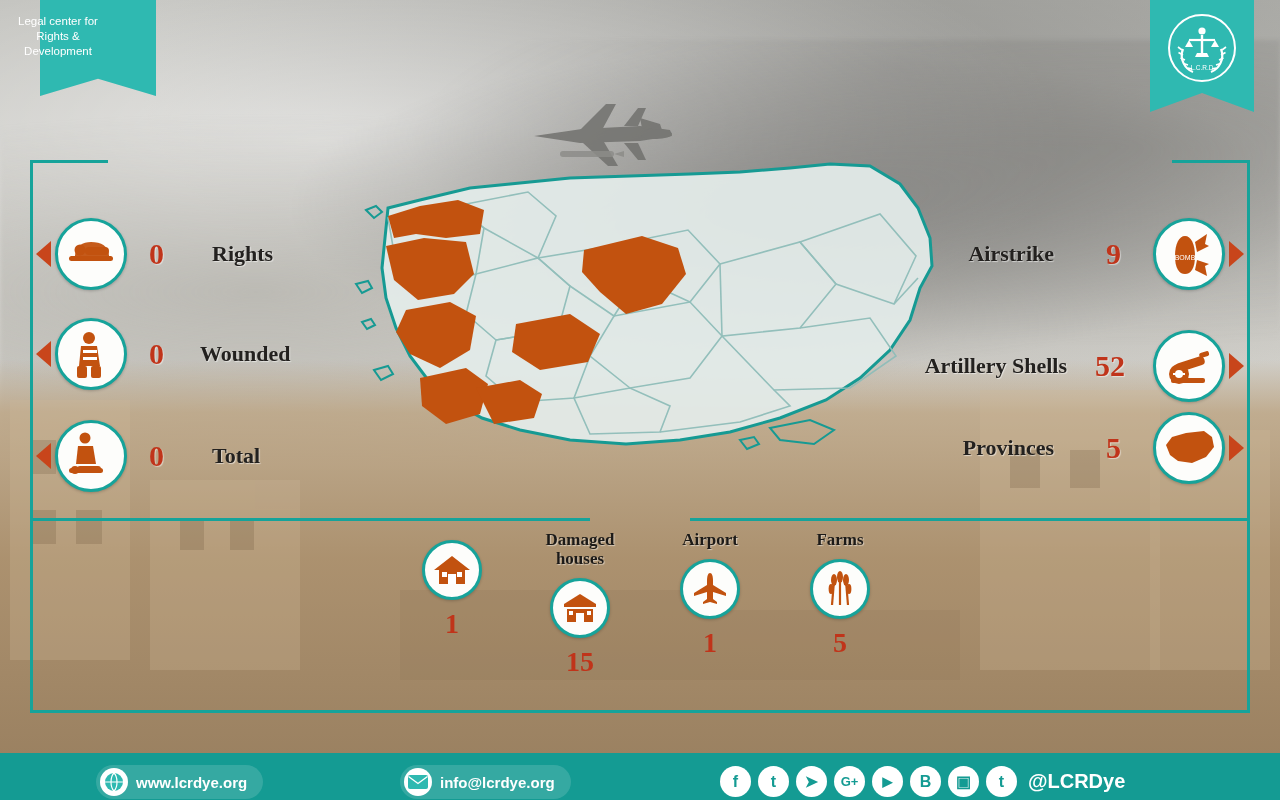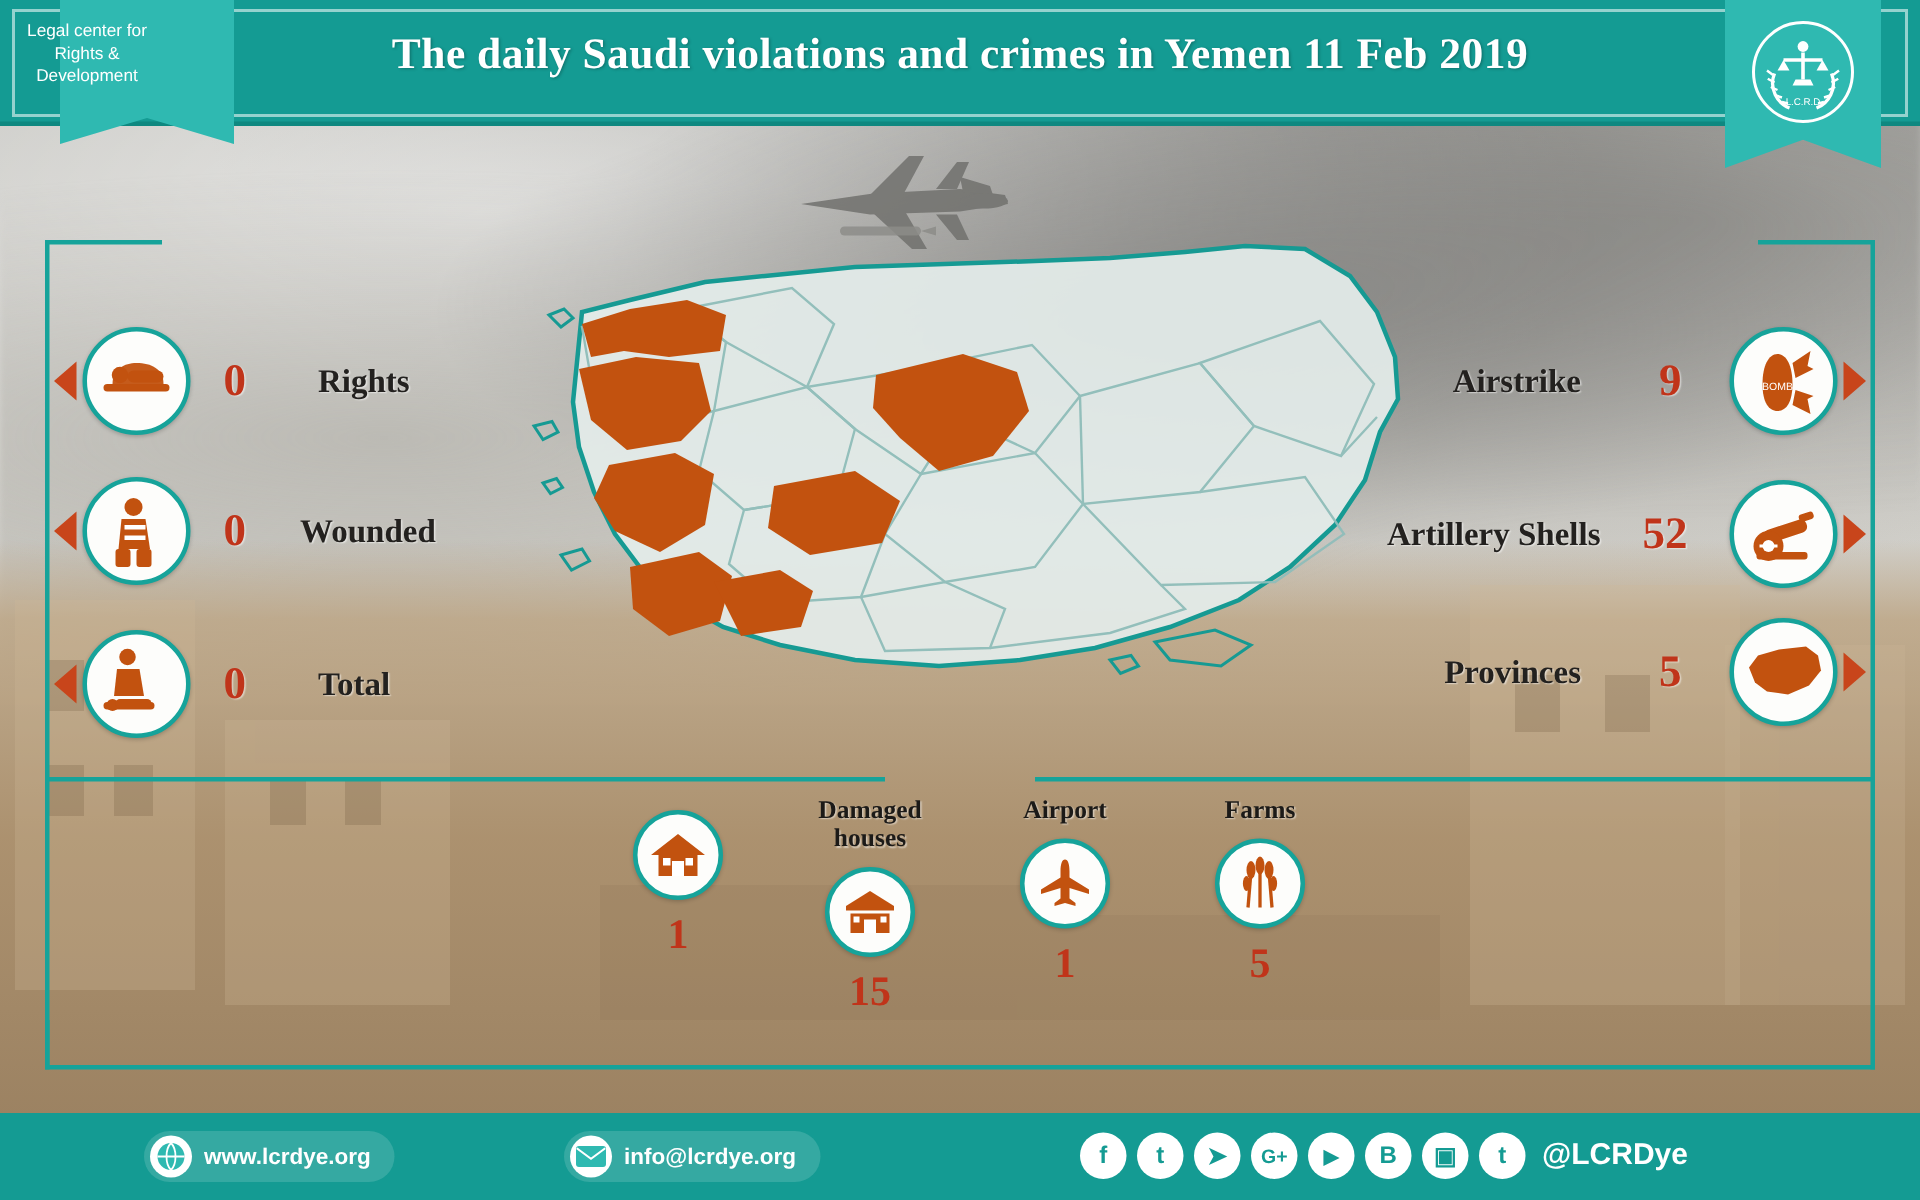--- a/index.html
+++ b/index.html
@@ -146,21 +146,21 @@
     display: flex; align-items: center; justify-content: center;
     box-shadow: 0 1px 3px rgba(0,0,0,0.2);
   }
   .bot-num {
     color: #c0341a; font-size: 28px; font-weight: bold;
     font-family: "Liberation Serif", serif;
   }
 
   
   .footer {
-    position: absolute; left: 0; bottom: 0; width: 1280px; height: 58px;
+    position: absolute; left: 0; bottom: 0; width: 1280px; height: 47px;
     background: #149b93;
     margin-top: 10px;
   }
   .foot-chip {
     position: absolute; height: 34px; display: flex; align-items: center;
     background: rgba(255,255,255,0.14);
     border-radius: 17px; padding: 0 16px 0 4px;
   }
   .foot-ic {
     width: 28px; height: 28px; border-radius: 50%;
@@ -194,24 +194,20 @@
     <div class="rb" style="left:180px; top:160px; width:24px;  height:30px;"></div>
     <div class="rb" style="left:230px; top:160px; width:24px;  height:30px;"></div>
     <div class="rb l" style="left:980px; top:30px;  width:180px; height:280px;"></div>
     <div class="rb" style="left:1010px;top:90px;  width:30px;  height:38px;"></div>
     <div class="rb" style="left:1070px;top:90px;  width:30px;  height:38px;"></div>
     <div class="rb l" style="left:1150px;top:70px;  width:120px; height:240px;"></div>
     <div class="rb" style="left:400px; top:230px; width:300px; height:90px; background:rgba(140,114,84,0.35);"></div>
     <div class="rb" style="left:700px; top:250px; width:260px; height:70px; background:rgba(140,114,84,0.3);"></div>
   </div>
 
-  <div class="header">
-    <div class="header-inner"></div>
-    <div class="header-title">The daily Saudi violations and crimes in Yemen 11 Feb 2019</div>
-  </div>
 
   <div class="ribbon"></div>
   <div class="ribbon-text">Legal center for Rights &amp; Development</div>
 
   <div class="logo-badge"></div>
   <div class="logo-circle">
     <svg width="58" height="58" viewBox="0 0 58 58">
 
       <path d="M10 30 C6 40 12 50 20 53" stroke="#fff" stroke-width="2.2" fill="none"></path>
       <path d="M48 30 C52 40 46 50 38 53" stroke="#fff" stroke-width="2.2" fill="none"></path>
@@ -367,21 +363,21 @@
           <path d="M24 10 C30 10 34 18 34 30 C34 42 30 48 24 48 C18 48 14 42 14 30 C14 18 18 10 24 10 Z"></path>
           <path d="M34 16 L46 8 L44 18 L48 20 L36 26 Z"></path>
           <path d="M34 44 L46 50 L44 40 L48 38 L36 34 Z"></path>
         </g>
         <text x="24" y="34" font-size="7" fill="#fff" text-anchor="middle" font-family="Liberation Sans, sans-serif">BOMB</text>
       </svg>
     </div>
     <div class="arrow-right"></div>
   </div>
 
-  <div class="stat-row" style="right:36px; top:320px;">
+  <div class="stat-row" style="right:36px; top:330px;">
     <div class="lbl">Artillery Shells</div>
     <div class="num" style="margin-left:28px;">52</div>
     <div class="circ" style="margin-left:28px;">
       <svg width="56" height="56" viewBox="0 0 56 56">
         <g fill="#c2520f">
           <rect x="14" y="22" width="30" height="9" rx="4" transform="rotate(-18 28 26)"></rect>
           <circle cx="18" cy="36" r="10"></circle>
           <rect x="10" y="40" width="34" height="5" rx="2"></rect>
           <rect x="38" y="14" width="10" height="5" rx="2" transform="rotate(-18 43 16)"></rect>
         </g>
@@ -466,21 +462,21 @@
     <div class="foot-chip" style="left:96px; top:12px;">
       <div class="foot-ic">
         <svg width="22" height="22" viewBox="0 0 22 22">
           <circle cx="11" cy="11" r="9" fill="#2fb9b1"></circle>
           <path d="M2 11 h18 M11 2 c4 4 4 14 0 18 M11 2 c-4 4 -4 14 0 18" stroke="#fff" stroke-width="1.2" fill="none"></path>
         </svg>
       </div>
       <span class="foot-txt">www.lcrdye.org</span>
     </div>
 
-    <div class="foot-chip" style="left:376px; top:12px;">
+    <div class="foot-chip" style="left:400px; top:12px;">
       <div class="foot-ic">
         <svg width="22" height="16" viewBox="0 0 22 16">
           <rect x="1" y="1" width="20" height="14" rx="2" fill="#2fb9b1"></rect>
           <path d="M1.5 2.5 L11 9.5 L20.5 2.5" stroke="#fff" stroke-width="1.4" fill="none"></path>
         </svg>
       </div>
       <span class="foot-txt">info@lcrdye.org</span>
     </div>
 
     <div style="position:absolute; left:720px; top:13px; display:flex; align-items:center;">

